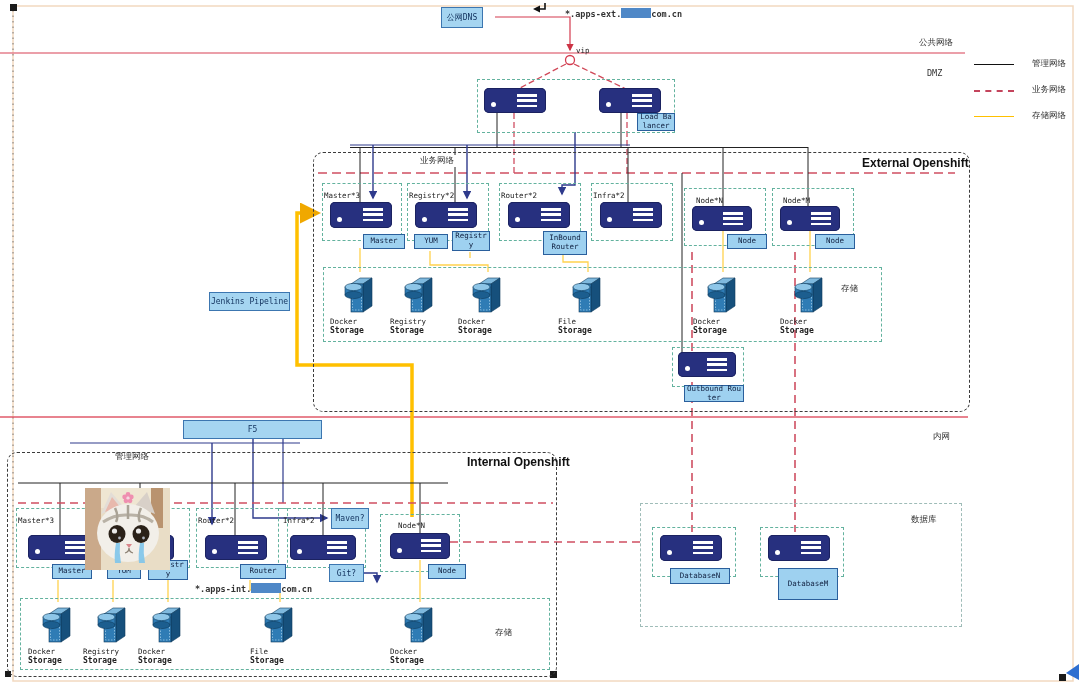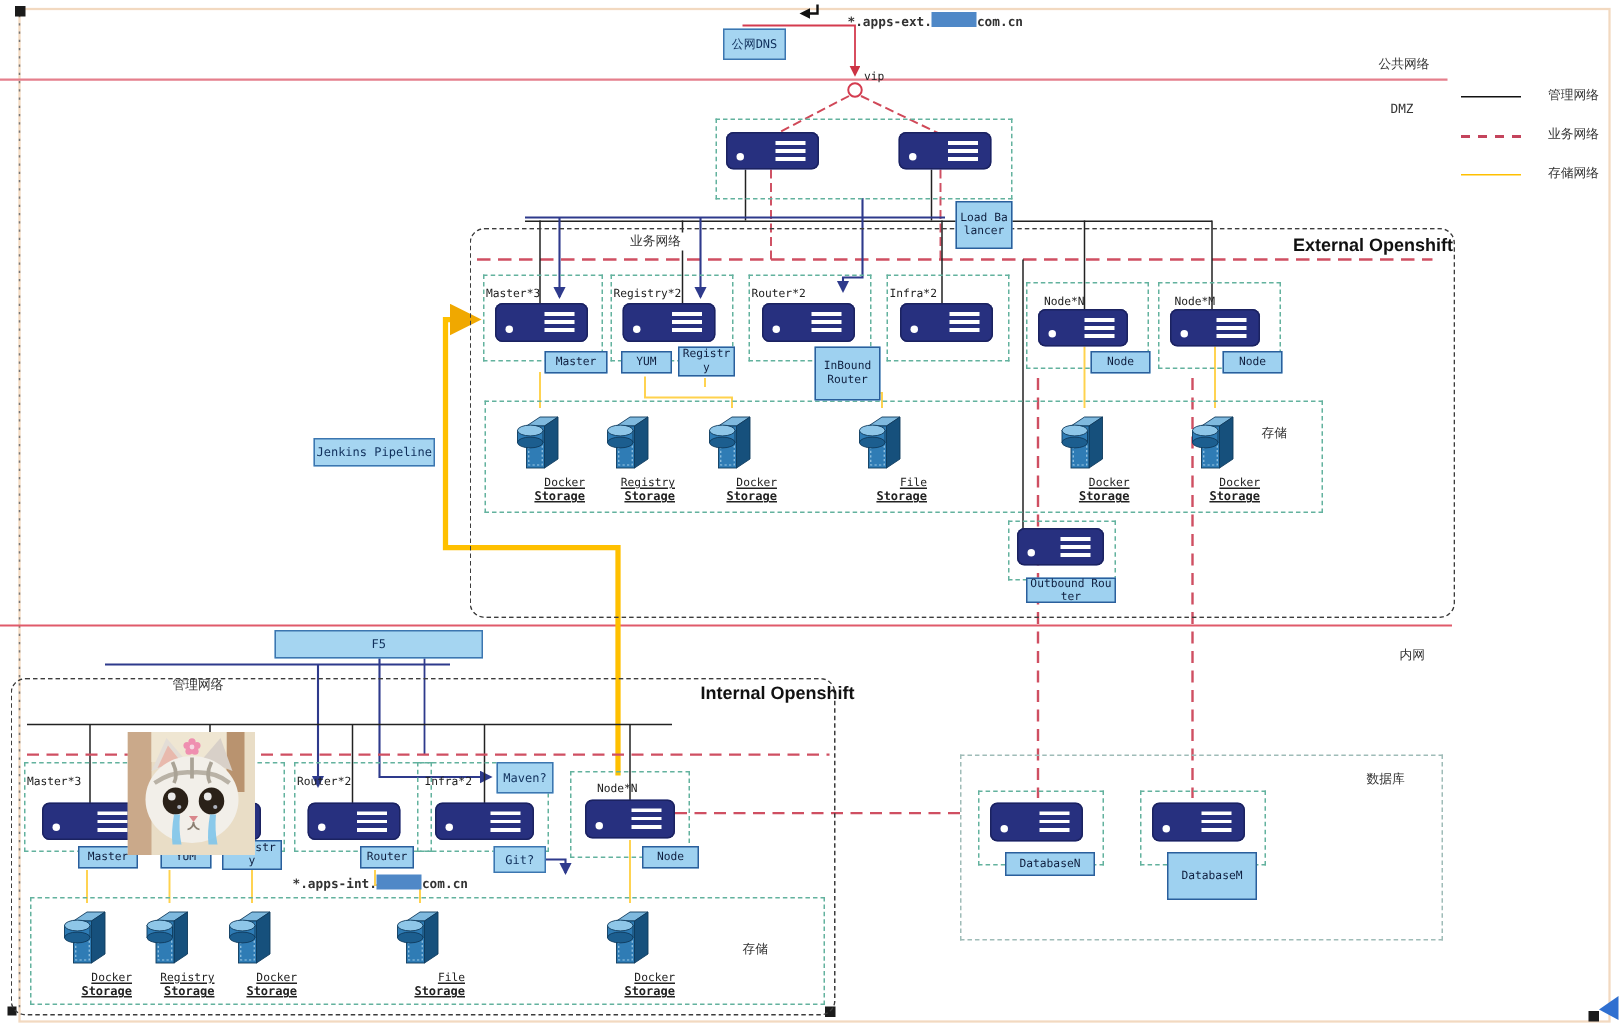--- a/index.html
+++ b/index.html
@@ -17,21 +17,21 @@
   .server{background:#27307f;border-radius:5px;box-shadow:inset 0 0 0 1px #1b2260;}
   .server::before{content:"";position:absolute;left:7px;bottom:6px;width:5px;height:5px;background:#fff;border-radius:50%;}
   .server .bars{position:absolute;right:9px;top:50%;transform:translateY(-50%);width:20px;height:14px;
     background:repeating-linear-gradient(#fff 0 2.6px,transparent 2.6px 5.4px);}
   
   .tag{background:#9ed1f0;border:1px solid #2a5f9c;color:#102040;font-size:7.5px;line-height:1.15;
        display:flex;align-items:center;justify-content:center;text-align:center;word-break:break-all;padding:0 1px;box-sizing:border-box;}
   .bigtag{background:#a5d5f1;border:1px solid #3c76b0;color:#10305c;font-size:8px;display:flex;align-items:center;justify-content:center;}
   .chip{background:#4f88c7;}
   .two{flex-direction:column;}
-  .stlabel{font-size:7.5px;color:#222;text-align:right;line-height:1.2;text-decoration:underline;}
+  .stlabel{font-size:7.5px;color:#222;text-align:left;line-height:1.2;}
   .stlabel .b{font-weight:bold;font-size:8px;}
   svg{display:block;}
 </style>
 </head>
 <body>
 
 <div id="stage">
 
   <svg class="abs" style="left:0;top:0;z-index:0;" width="1080" height="685">
     <defs>
@@ -126,34 +126,34 @@
   <div class="abs t8" style="left:919px;top:37px;">公共网络</div>
   <div class="abs t8" style="left:927px;top:68px;">DMZ</div>
   <div class="abs" style="left:974px;top:64px;width:40px;border-top:1.5px solid #111;"></div>
   <div class="abs t8" style="left:1032px;top:58px;">管理网络</div>
   <div class="abs" style="left:974px;top:90px;width:40px;border-top:2px dashed #c4445c;"></div>
   <div class="abs t8" style="left:1032px;top:84px;">业务网络</div>
   <div class="abs" style="left:974px;top:116px;width:40px;border-top:1.5px solid #ffc000;"></div>
   <div class="abs t8" style="left:1032px;top:110px;">存储网络</div>
   <div class="abs t8" style="left:933px;top:431px;">内网</div>
 
-  <div class="abs bigtag" style="left:482px;top:7px;width:40px;height:19px;z-index:2;margin-top:12px;">公网DNS</div>
+  <div class="abs bigtag" style="left:441px;top:7px;width:40px;height:19px;z-index:2;">公网DNS</div>
   <div class="abs t8" style="left:565px;top:8px;z-index:2;font-weight:bold;">
     <span>*.apps-ext.</span><span class="chip" style="display:inline-block;width:30px;height:10px;vertical-align:-1px;"></span><span>com.cn</span>
   </div>
   <div class="abs t7" style="left:576px;top:46px;z-index:2;">vip</div>
 
   <div class="abs teal" style="left:477px;top:79px;width:196px;height:52px;z-index:1;"></div>
   <div class="abs server" style="left:484px;top:88px;width:62px;height:25px;z-index:2;">
       <span class="bars"></span>
     </div>
   <div class="abs server" style="left:599px;top:88px;width:62px;height:25px;z-index:2;">
       <span class="bars"></span>
     </div>
-  <div class="abs tag two" style="left:637px;top:113px;width:38px;height:32px;z-index:3;margin-top:21px;">Load Balancer</div>
+  <div class="abs tag two" style="left:637px;top:113px;width:38px;height:18px;z-index:3;">Load Balancer</div>
 
   <div class="abs blackdash" style="left:313px;top:152px;width:655px;height:258px;z-index:1;"></div>
   <div class="abs zone-title" style="left:862px;top:156px;text-align:right;">External Openshift</div>
   <div class="abs t8" style="left:418px;top:155px;background:#fff;padding:0 2px;">业务网络</div>
 
   <div class="abs teal" style="left:322px;top:183px;width:78px;height:56px;z-index:1;"></div>
   <div class="abs teal" style="left:407px;top:183px;width:80px;height:56px;z-index:1;"></div>
   <div class="abs teal" style="left:499px;top:183px;width:80px;height:56px;z-index:1;"></div>
   <div class="abs teal" style="left:591px;top:183px;width:80px;height:56px;z-index:1;"></div>
   <div class="abs teal" style="left:684px;top:188px;width:80px;height:56px;z-index:1;"></div>
@@ -181,21 +181,21 @@
   <div class="abs server" style="left:692px;top:206px;width:60px;height:25px;z-index:2;">
       <span class="bars"></span>
     </div>
   <div class="abs server" style="left:780px;top:206px;width:60px;height:25px;z-index:2;">
       <span class="bars"></span>
     </div>
 
   <div class="abs tag" style="left:363px;top:234px;width:42px;height:15px;z-index:3;">Master</div>
   <div class="abs tag" style="left:414px;top:234px;width:34px;height:15px;z-index:3;">YUM</div>
   <div class="abs tag" style="left:452px;top:231px;width:38px;height:20px;z-index:3;">Registry</div>
-  <div class="abs tag" style="left:543px;top:231px;width:44px;height:36px;z-index:3;">InBound Router</div>
+  <div class="abs tag" style="left:543px;top:231px;width:44px;height:24px;z-index:3;">InBound Router</div>
   <div class="abs tag" style="left:727px;top:234px;width:40px;height:15px;z-index:3;">Node</div>
   <div class="abs tag" style="left:815px;top:234px;width:40px;height:15px;z-index:3;">Node</div>
 
   <div class="abs teal" style="left:323px;top:267px;width:557px;height:73px;z-index:1;"></div>
   <div class="abs t8" style="left:841px;top:283px;">存储</div>
 
   <svg width="0" height="0" style="position:absolute;">
       <defs>
     <g id="sticon">
       <polygon points="8,12 17,6 29,6 20,12" fill="#7fb9de" stroke="#0e3a5c" stroke-width="0.6"></polygon>
@@ -291,21 +291,21 @@
   <div class="abs server" style="left:290px;top:535px;width:66px;height:25px;z-index:2;">
       <span class="bars"></span>
     </div>
   <div class="abs server" style="left:390px;top:533px;width:60px;height:26px;z-index:2;">
       <span class="bars"></span>
     </div>
 
   <div class="abs tag" style="left:52px;top:564px;width:40px;height:15px;z-index:3;">Master</div>
   <div class="abs tag" style="left:107px;top:564px;width:34px;height:15px;z-index:3;">YUM</div>
   <div class="abs tag" style="left:148px;top:560px;width:40px;height:20px;z-index:3;">Registry</div>
-  <div class="abs tag" style="left:240px;top:564px;width:36px;height:15px;z-index:3;">Router</div>
+  <div class="abs tag" style="left:240px;top:564px;width:46px;height:15px;z-index:3;">Router</div>
   <div class="abs tag" style="left:428px;top:564px;width:38px;height:15px;z-index:3;">Node</div>
 
   <div class="abs t8" style="left:195px;top:583px;z-index:4;font-weight:bold;">
     <span>*.apps-int.</span><span class="chip" style="display:inline-block;width:30px;height:10px;vertical-align:-1px;"></span><span>com.cn</span>
   </div>
 
   <div class="abs teal" style="left:20px;top:598px;width:528px;height:70px;z-index:1;"></div>
   <div class="abs t8" style="left:495px;top:627px;">存储</div>
 
   <svg class="abs" style="left:41px;top:602px;z-index:2;" width="34" height="44">

